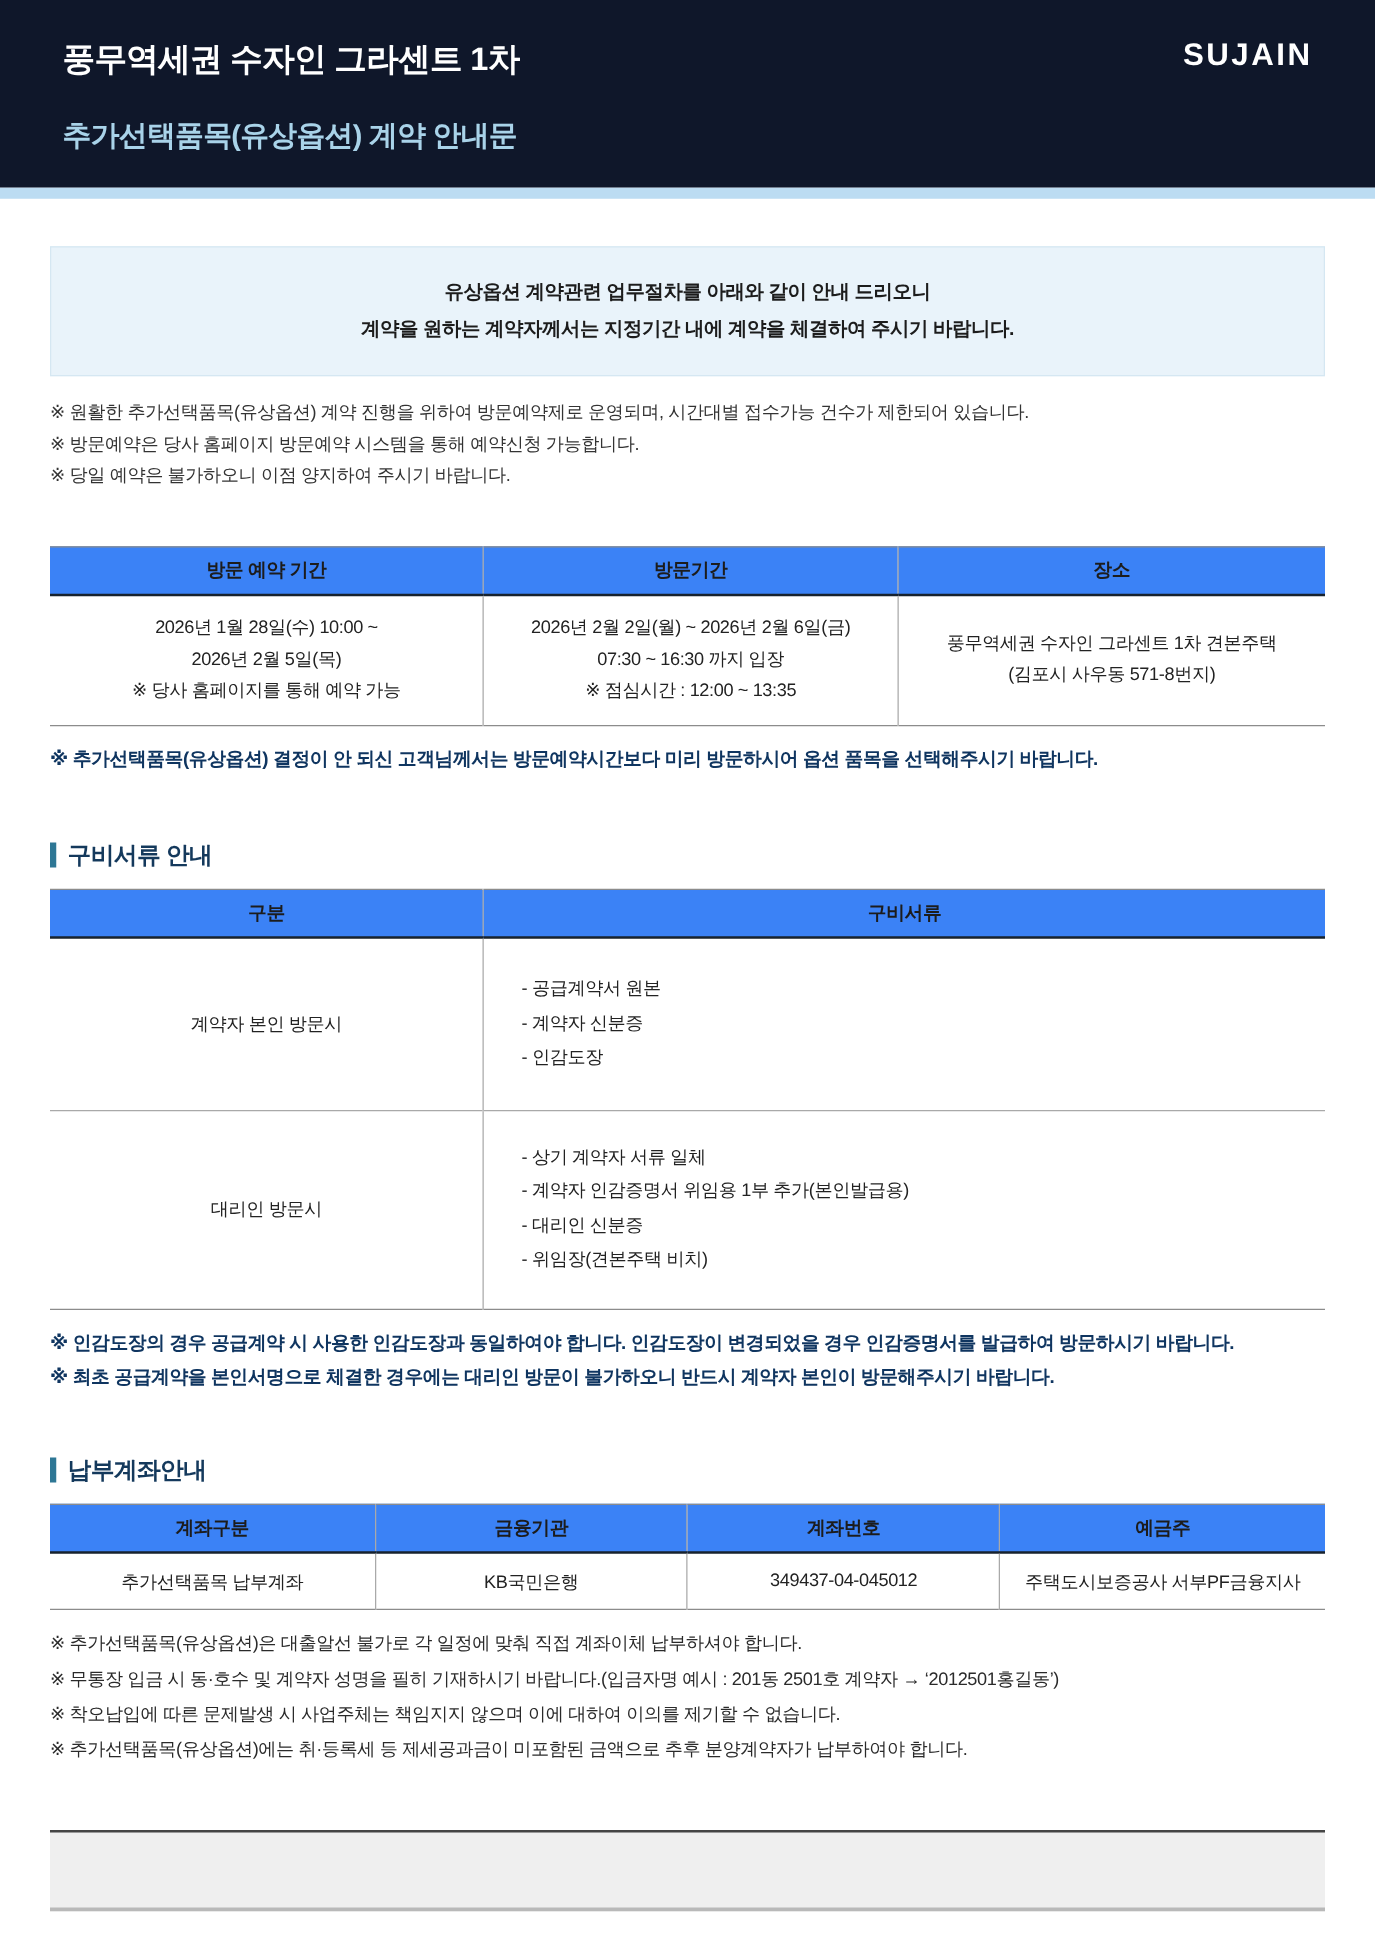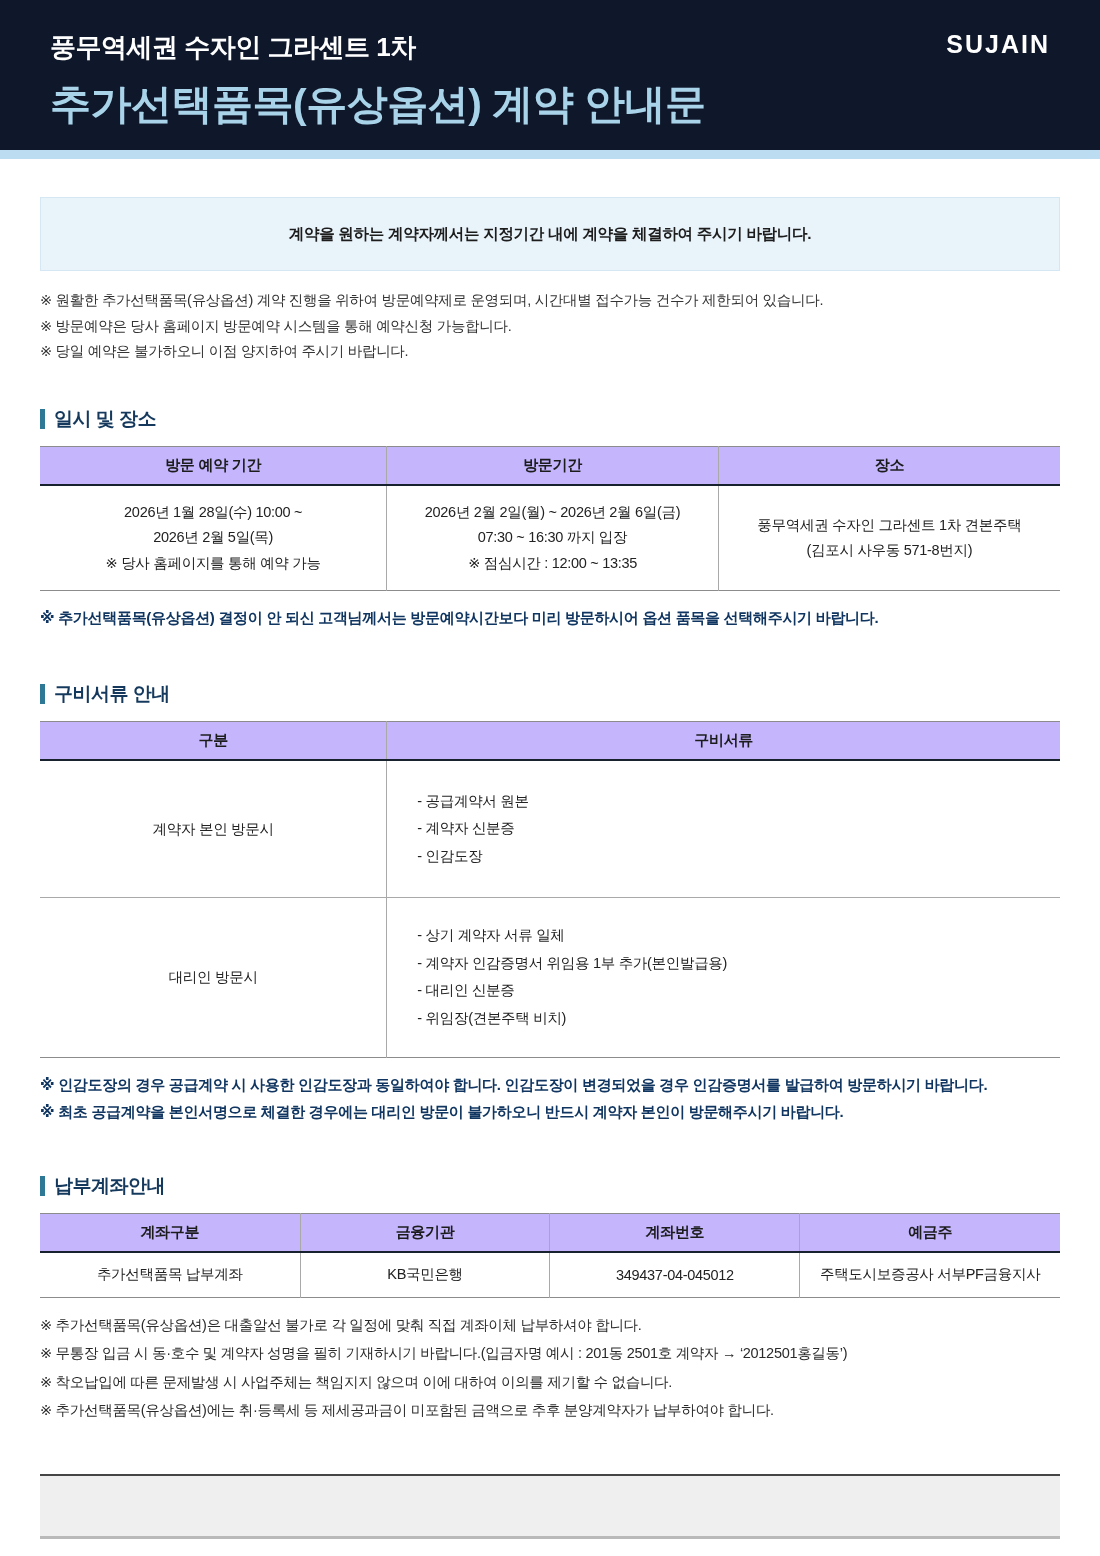--- a/index.html
+++ b/index.html
@@ -10,21 +10,21 @@
     background:#ffffff; color:#222;
     display:flex; flex-direction:column;
   }
 
   
   .header {
     background:#0f172a; height:150px; flex:0 0 auto;
     padding:30px 50px 0 50px; position:relative;
   }
   .header .t1 { color:#ffffff; font-size:26px; font-weight:bold; letter-spacing:-0.5px; }
-  .header .t2 { color:#a9d3e9; font-size:41px; font-weight:bold; letter-spacing:-0.5px; margin-top:12px; }
+  .header .t2 { color:#a9d3e9; font-size:23px; font-weight:bold; letter-spacing:-0.5px; margin-top:28px; }
   .header .logo {
     position:absolute; top:30px; right:50px;
     color:#ffffff; font-size:25px; font-weight:600; letter-spacing:2px;
   }
   .strip { height:9px; background:#bcdcf2; flex:0 0 auto; }
 
   
   .content { padding:0 40px; flex:0 0 auto; }
 
   .notice-box {
@@ -44,21 +44,21 @@
   .section-title .bar { width:5px; height:20px; background:#2e7795; display:inline-block; }
 
   .sec-schedule { margin-top:42px; }
   .sec-docs     { margin-top:50px; }
   .sec-payment  { margin-top:48px; }
   .sec-caution  { margin-top:50px; }
 
   table { width:100%; border-collapse:collapse; margin-top:14px; }
   table { border-top:1px solid #8c8c8c; border-bottom:1px solid #8c8c8c; }
   th {
-    background:#c4b5fd; font-size:15px; font-weight:bold; color:#1c1c1c;
+    background:#3b82f6; font-size:15px; font-weight:bold; color:#1c1c1c;
     padding:9px 6px; border-bottom:2px solid #17222e; letter-spacing:-0.3px;
   }
   td { font-size:14.5px; color:#222; letter-spacing:-0.3px; }
   th + th, td + td { border-left:1px solid #a9a9a9; }
 
   .tbl-schedule td { height:105px; text-align:center; vertical-align:middle; line-height:1.75; }
   .tbl-schedule th:nth-child(1), .tbl-schedule td:nth-child(1) { width:34%; }
   .tbl-schedule th:nth-child(2), .tbl-schedule td:nth-child(2) { width:32.5%; }
 
   .tbl-docs td.lbl { width:34%; text-align:center; vertical-align:middle; }
@@ -92,34 +92,31 @@
 <div class="header">
   <div class="t1">풍무역세권 수자인 그라센트 1차</div>
   <div class="t2">추가선택품목(유상옵션) 계약 안내문</div>
   <div class="logo">SUJAIN</div>
 </div>
 <div class="strip"></div>
 
 <div class="content">
 
   <div class="notice-box">
+    <div>유상옵션 계약관련 업무절차를 아래와 같이 안내 드리오니</div>
     <div>계약을 원하는 계약자께서는 지정기간 내에 계약을 체결하여 주시기 바랍니다.</div>
   </div>
 
   <div class="intro-notes">
     <div class="note">※ 원활한 추가선택품목(유상옵션) 계약 진행을 위하여 방문예약제로 운영되며, 시간대별 접수가능 건수가 제한되어 있습니다.</div>
     <div class="note">※ 방문예약은 당사 홈페이지 방문예약 시스템을 통해 예약신청 가능합니다.</div>
     <div class="note">※ 당일 예약은 불가하오니 이점 양지하여 주시기 바랍니다.</div>
   </div>
 
   <div class="sec-schedule">
-    <div class="section-title">
-      <span class="bar"></span>
-      <span>일시 및 장소</span>
-    </div>
     <table class="tbl-schedule">
       <thead>
         <tr>
           <th>방문 예약 기간</th>
           <th>방문기간</th>
           <th>장소</th>
         </tr>
       </thead>
       <tbody>
         <tr>

